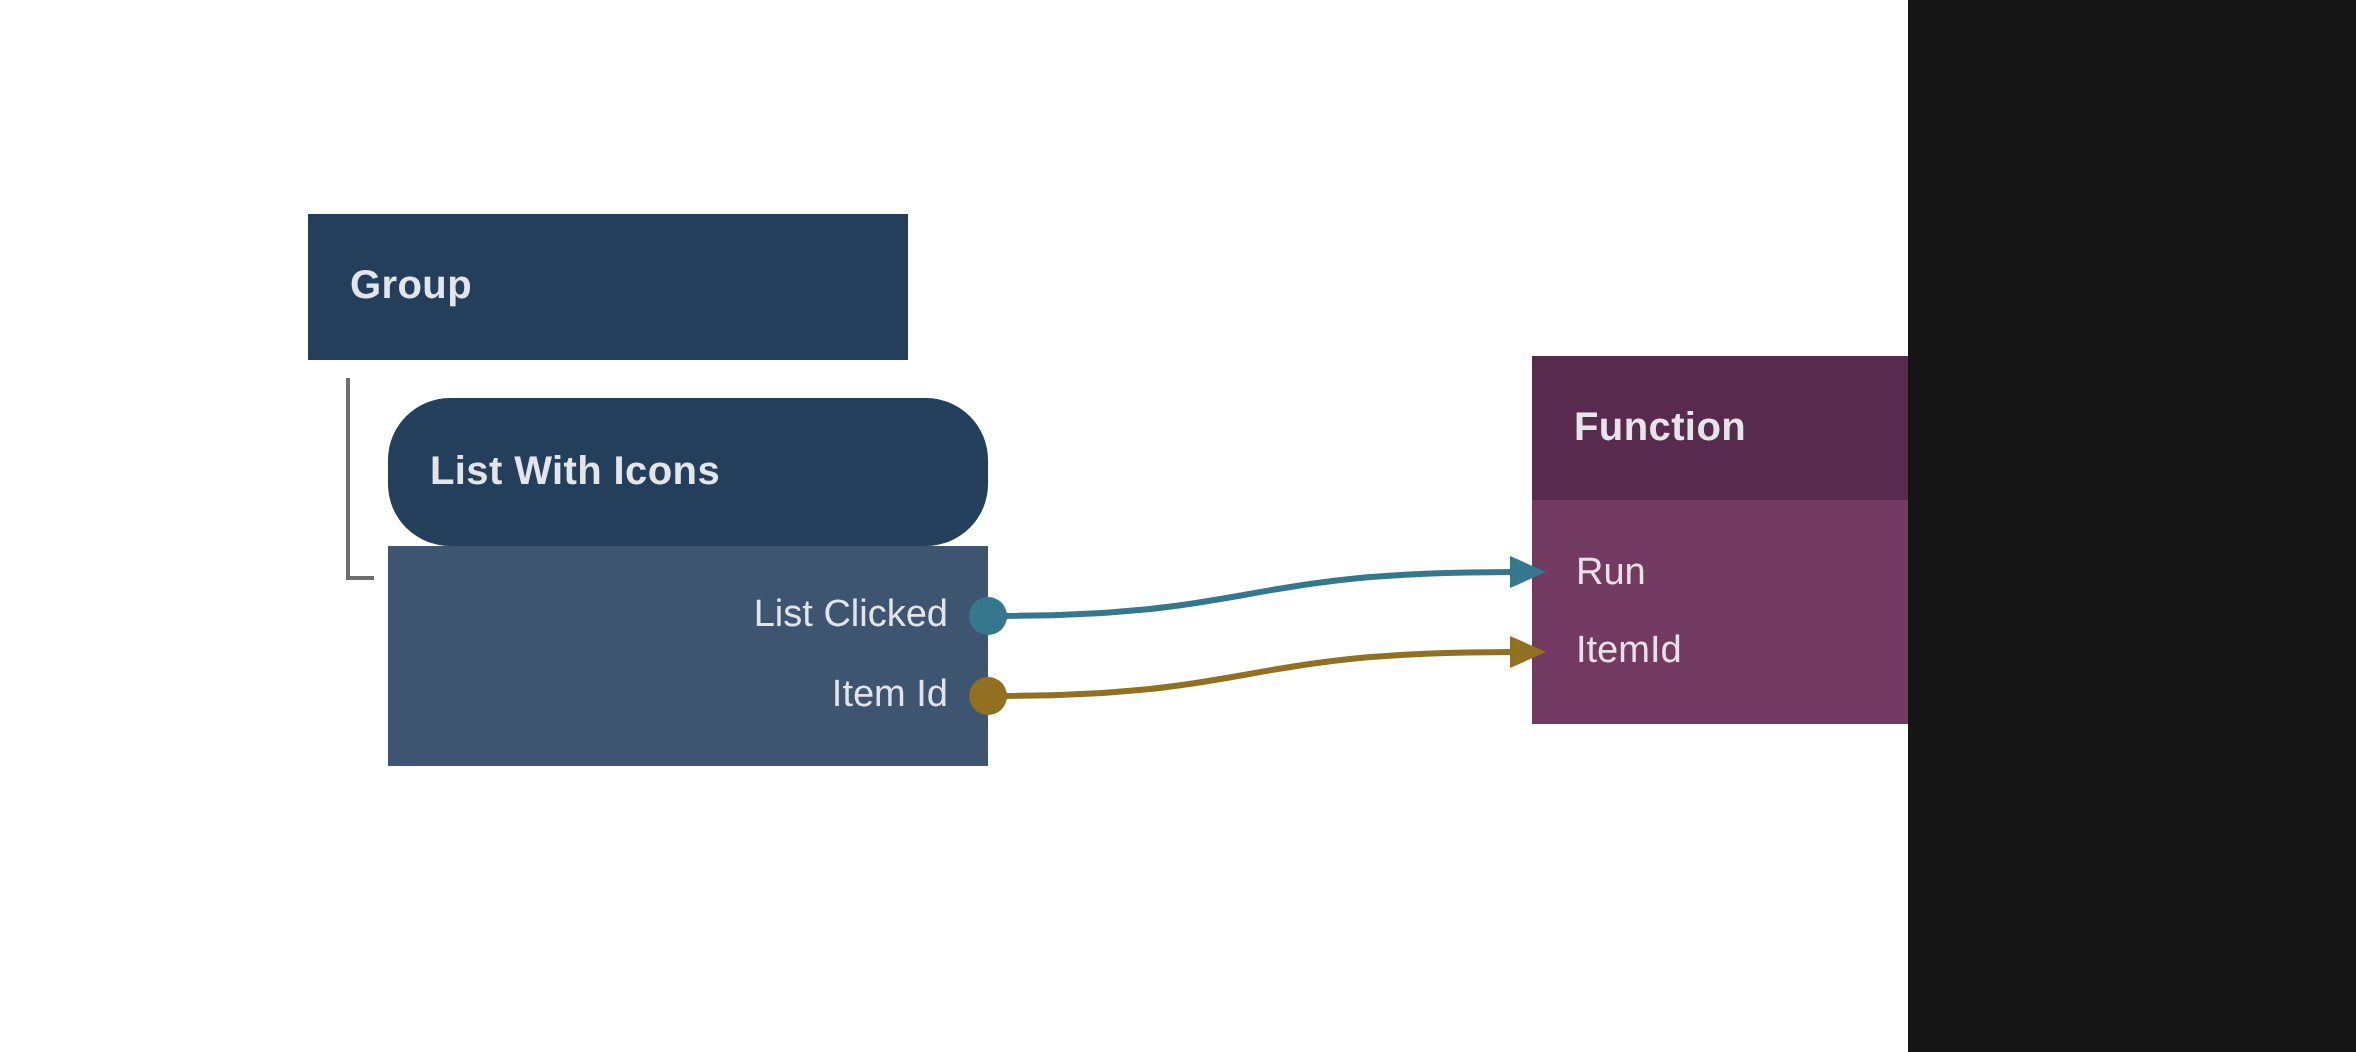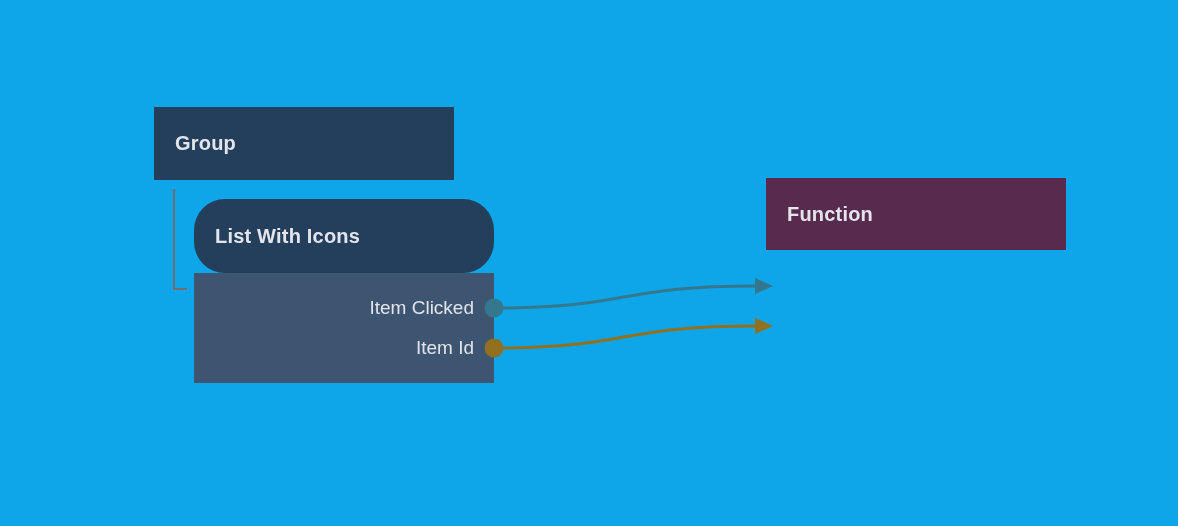--- a/index.html
+++ b/index.html
@@ -1,20 +1,20 @@
 <!DOCTYPE html>
 <html><head>
 <meta charset="utf-8">
 <style>
   html, body { margin: 0; padding: 0; background: #151516; }
   .canvas {
     position: relative;
-    width: 1178px;
+    width: 954px;
     height: 526px;
-    background: #0ea5e9;
+    background: #ffffff;
     overflow: hidden;
     font-family: "Liberation Sans", sans-serif;
     -webkit-font-smoothing: antialiased;
   }
   .node { position: absolute; box-sizing: border-box; }
   .node-title {
     font-size: 20px;
     font-weight: 600;
     color: #e4e5ea;
     letter-spacing: 0.2px;
@@ -77,31 +77,39 @@
 
   <div class="child-connector-v"></div>
   <div class="child-connector-h"></div>
 
   <div class="node list-node">
     <div class="node-header list-header">
       <span class="node-title">List With Icons</span>
     </div>
     <div class="list-body">
       <div class="out-row out-row-1">
-        <span>Item Clicked</span>
+        <span>List Clicked</span>
       </div>
       <div class="out-row out-row-2">
         <span>Item Id</span>
       </div>
     </div>
   </div>
 
   <div class="node fn-node">
     <div class="node-header fn-header">
       <span class="node-title">Function</span>
+    </div>
+    <div class="fn-body">
+      <div class="in-row in-row-1">
+        <span>Run</span>
+      </div>
+      <div class="in-row in-row-2">
+        <span>ItemId</span>
+      </div>
     </div>
   </div>
 
   <svg class="wires" viewBox="0 0 1178 526" xmlns="http://www.w3.org/2000/svg">
 
     <path class="wire" d="M 494 308 C 634 308, 614 286, 757 286" stroke="#35788e"></path>
     <polygon points="755,278 773,286 755,294" fill="#35788e"></polygon>
 
     <path class="wire" d="M 494 348 C 634 348, 614 326, 757 326" stroke="#91701f"></path>
     <polygon points="755,318 773,326 755,334" fill="#91701f"></polygon>

